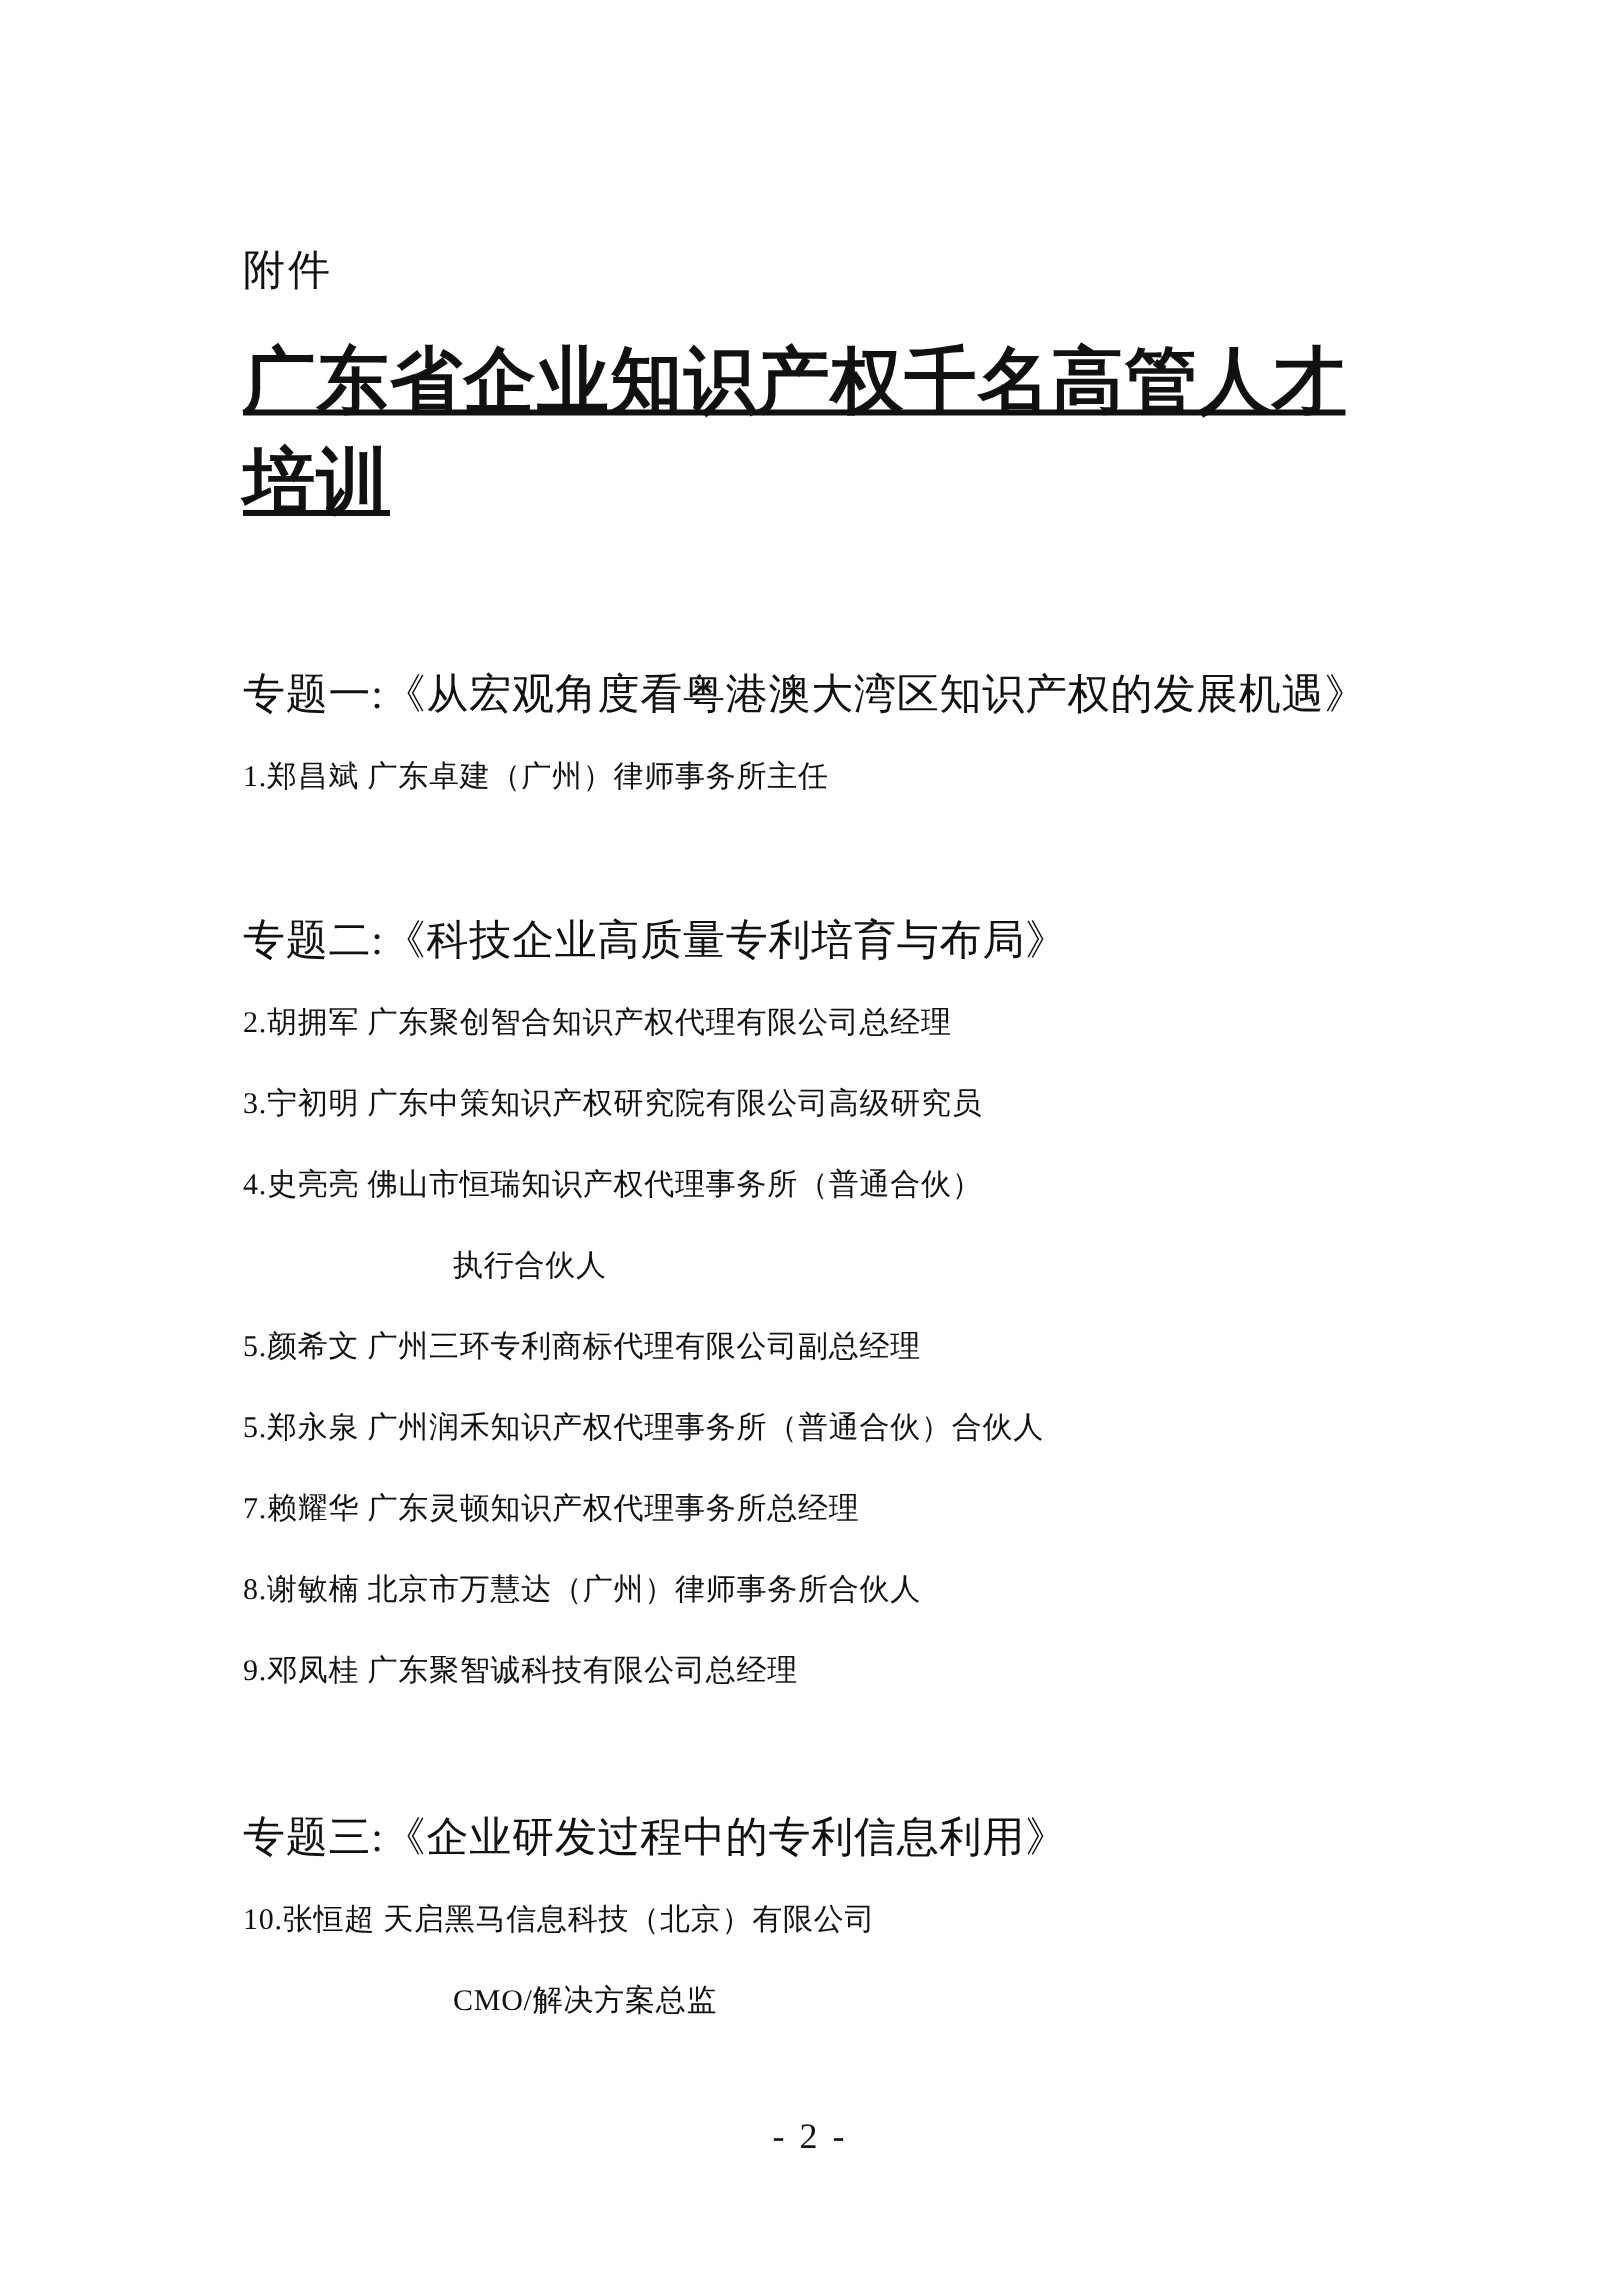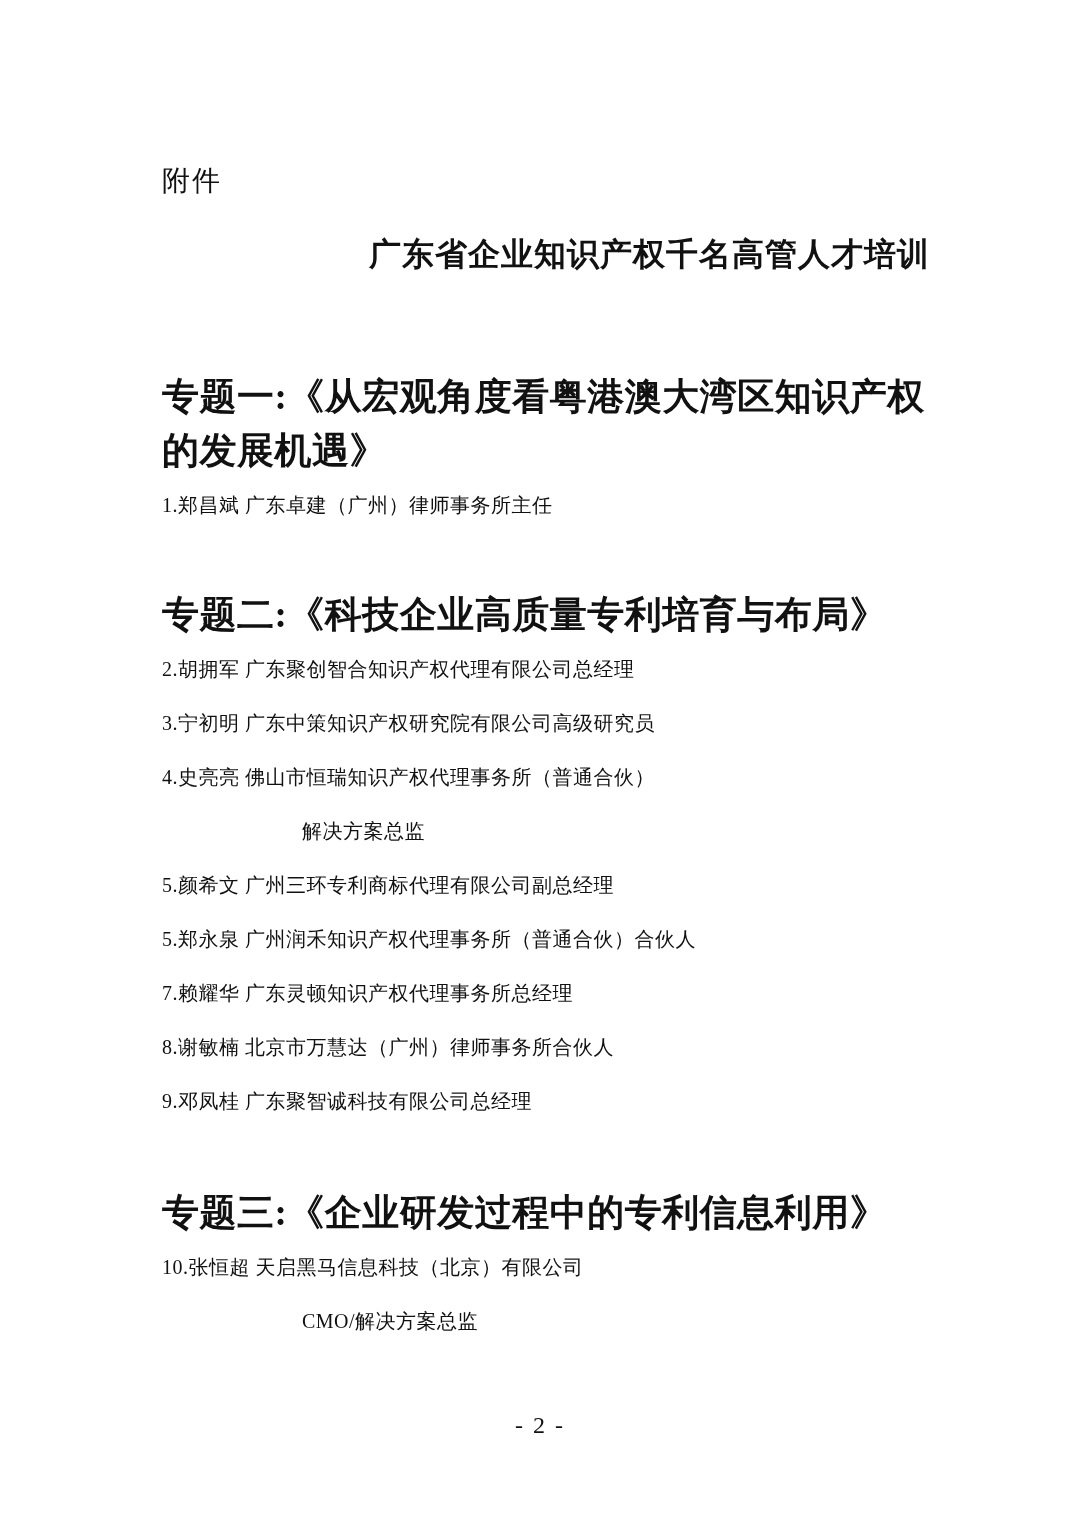--- a/index.html
+++ b/index.html
@@ -20,32 +20,33 @@
   .content {
     padding: 163px 150px 0 162px;
   }
   .attachment {
     font-size: 28px;
     line-height: 36px;
     letter-spacing: 2px;
   }
   .doc-title {
     margin-top: 22px;
-    text-align: right;
-    font-size: 32px;
+    text-align: left;
+    font-size: 48px;
     font-weight: bold;
     line-height: 67px;
     letter-spacing: 1px;
+    text-decoration: underline;
   }
   .section-1 { margin-top: 82px; }
   .section-2 { margin-top: 56px; }
   .section-3 { margin-top: 58px; }
   .section-heading {
-    font-size: 37px;
-    font-weight: bold;
+    font-size: 28px;
+    font-weight: normal;
     line-height: 54px;
     letter-spacing: 0.5px;
   }
   .item-line {
     font-size: 20px;
     line-height: 54px;
     letter-spacing: 0.5px;
     white-space: nowrap;
   }
   .continuation {
@@ -76,21 +77,21 @@
     <div class="section section-1">
       <div class="section-heading">专题一:《从宏观角度看粤港澳大湾区知识产权的发展机遇》</div>
       <div class="item-line">1.郑昌斌 广东卓建（广州）律师事务所主任</div>
     </div>
 
     <div class="section section-2">
       <div class="section-heading">专题二:《科技企业高质量专利培育与布局》</div>
       <div class="item-line">2.胡拥军 广东聚创智合知识产权代理有限公司总经理</div>
       <div class="item-line">3.宁初明 广东中策知识产权研究院有限公司高级研究员</div>
       <div class="item-line">4.史亮亮 佛山市恒瑞知识产权代理事务所（普通合伙）</div>
-      <div class="item-line continuation">解决方案总监</div>
+      <div class="item-line continuation">执行合伙人</div>
       <div class="item-line">5.颜希文 广州三环专利商标代理有限公司副总经理</div>
       <div class="item-line">5.郑永泉 广州润禾知识产权代理事务所（普通合伙）合伙人</div>
       <div class="item-line">7.赖耀华 广东灵顿知识产权代理事务所总经理</div>
       <div class="item-line">8.谢敏楠 北京市万慧达（广州）律师事务所合伙人</div>
       <div class="item-line">9.邓凤桂 广东聚智诚科技有限公司总经理</div>
     </div>
 
     <div class="section section-3">
       <div class="section-heading">专题三:《企业研发过程中的专利信息利用》</div>
       <div class="item-line">10.张恒超 天启黑马信息科技（北京）有限公司</div>

